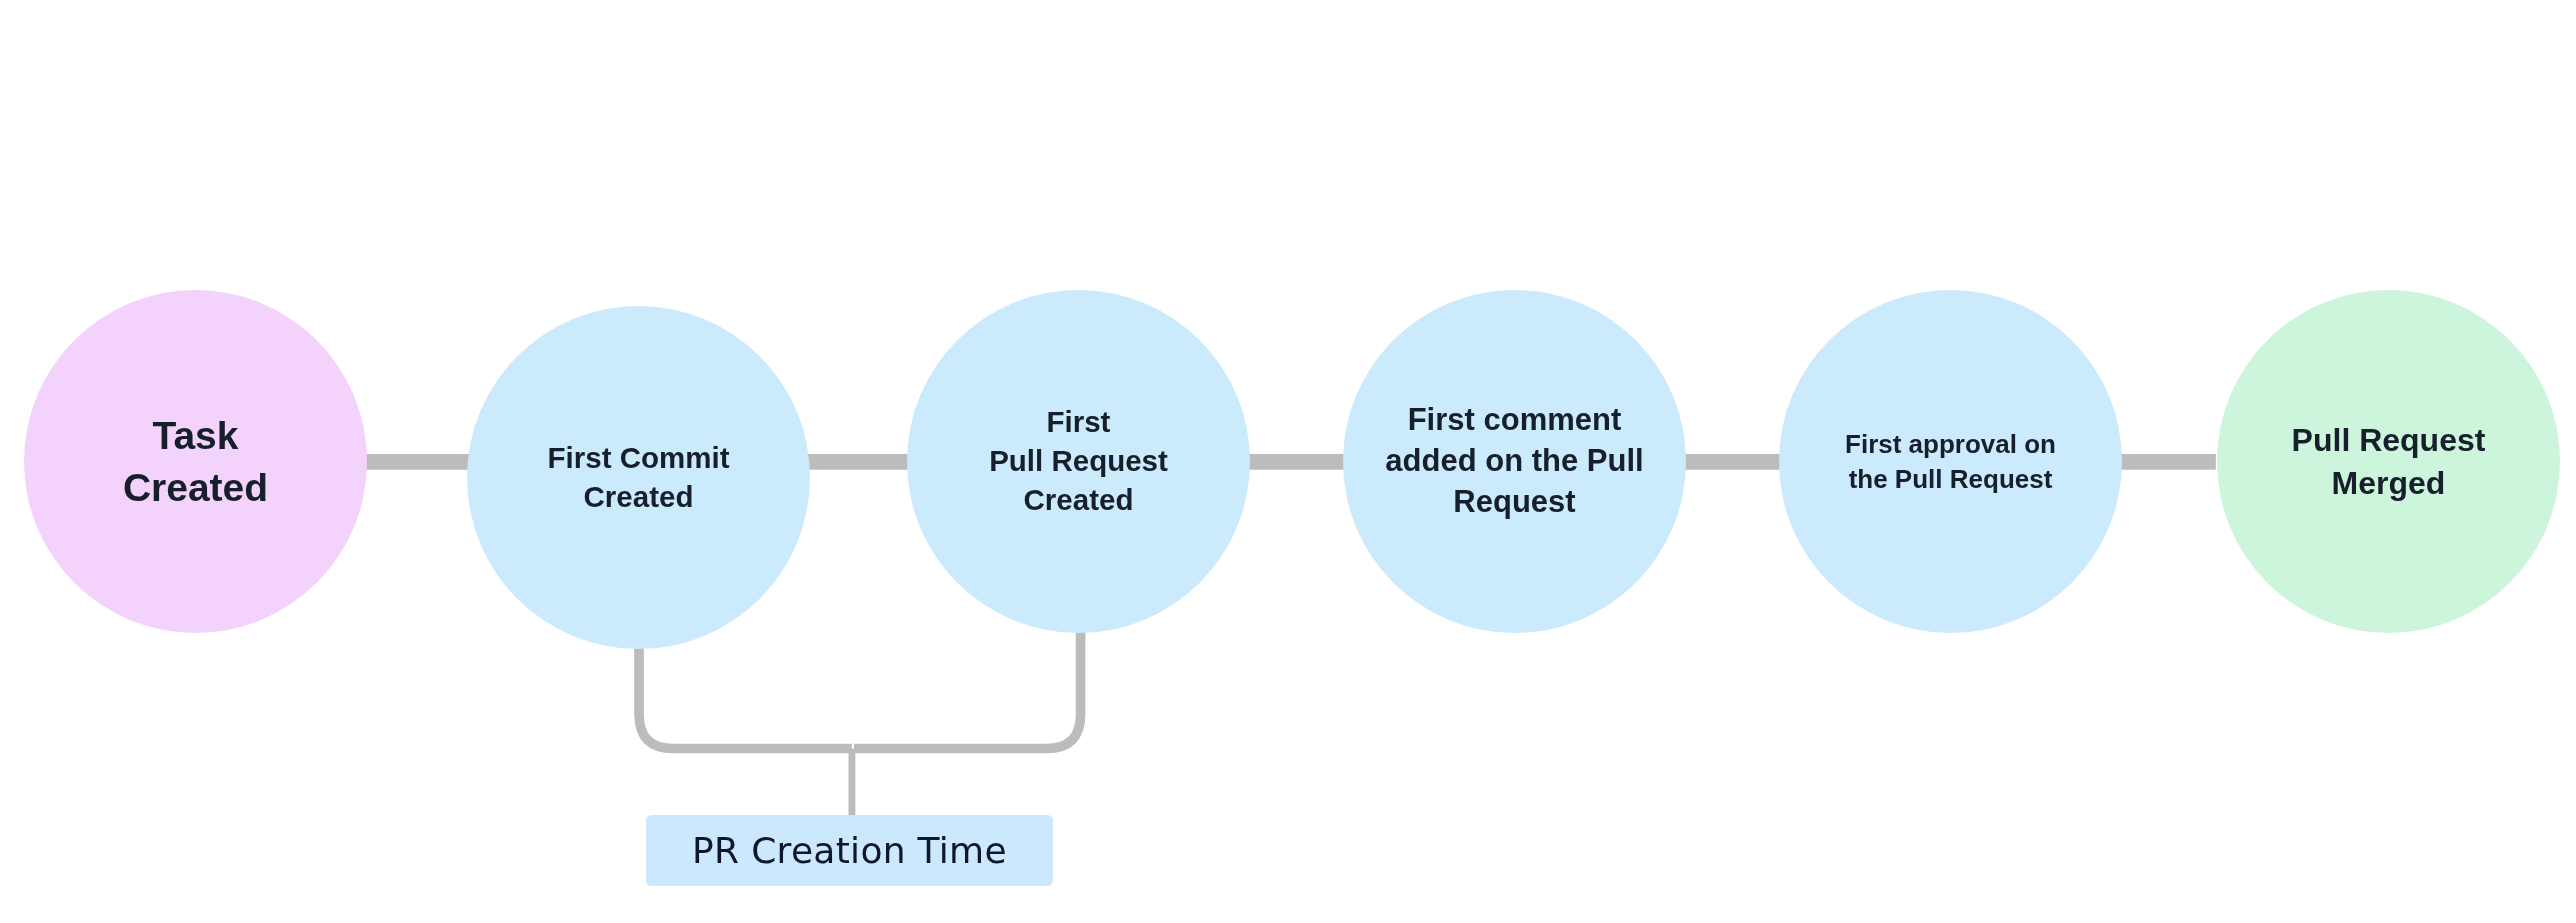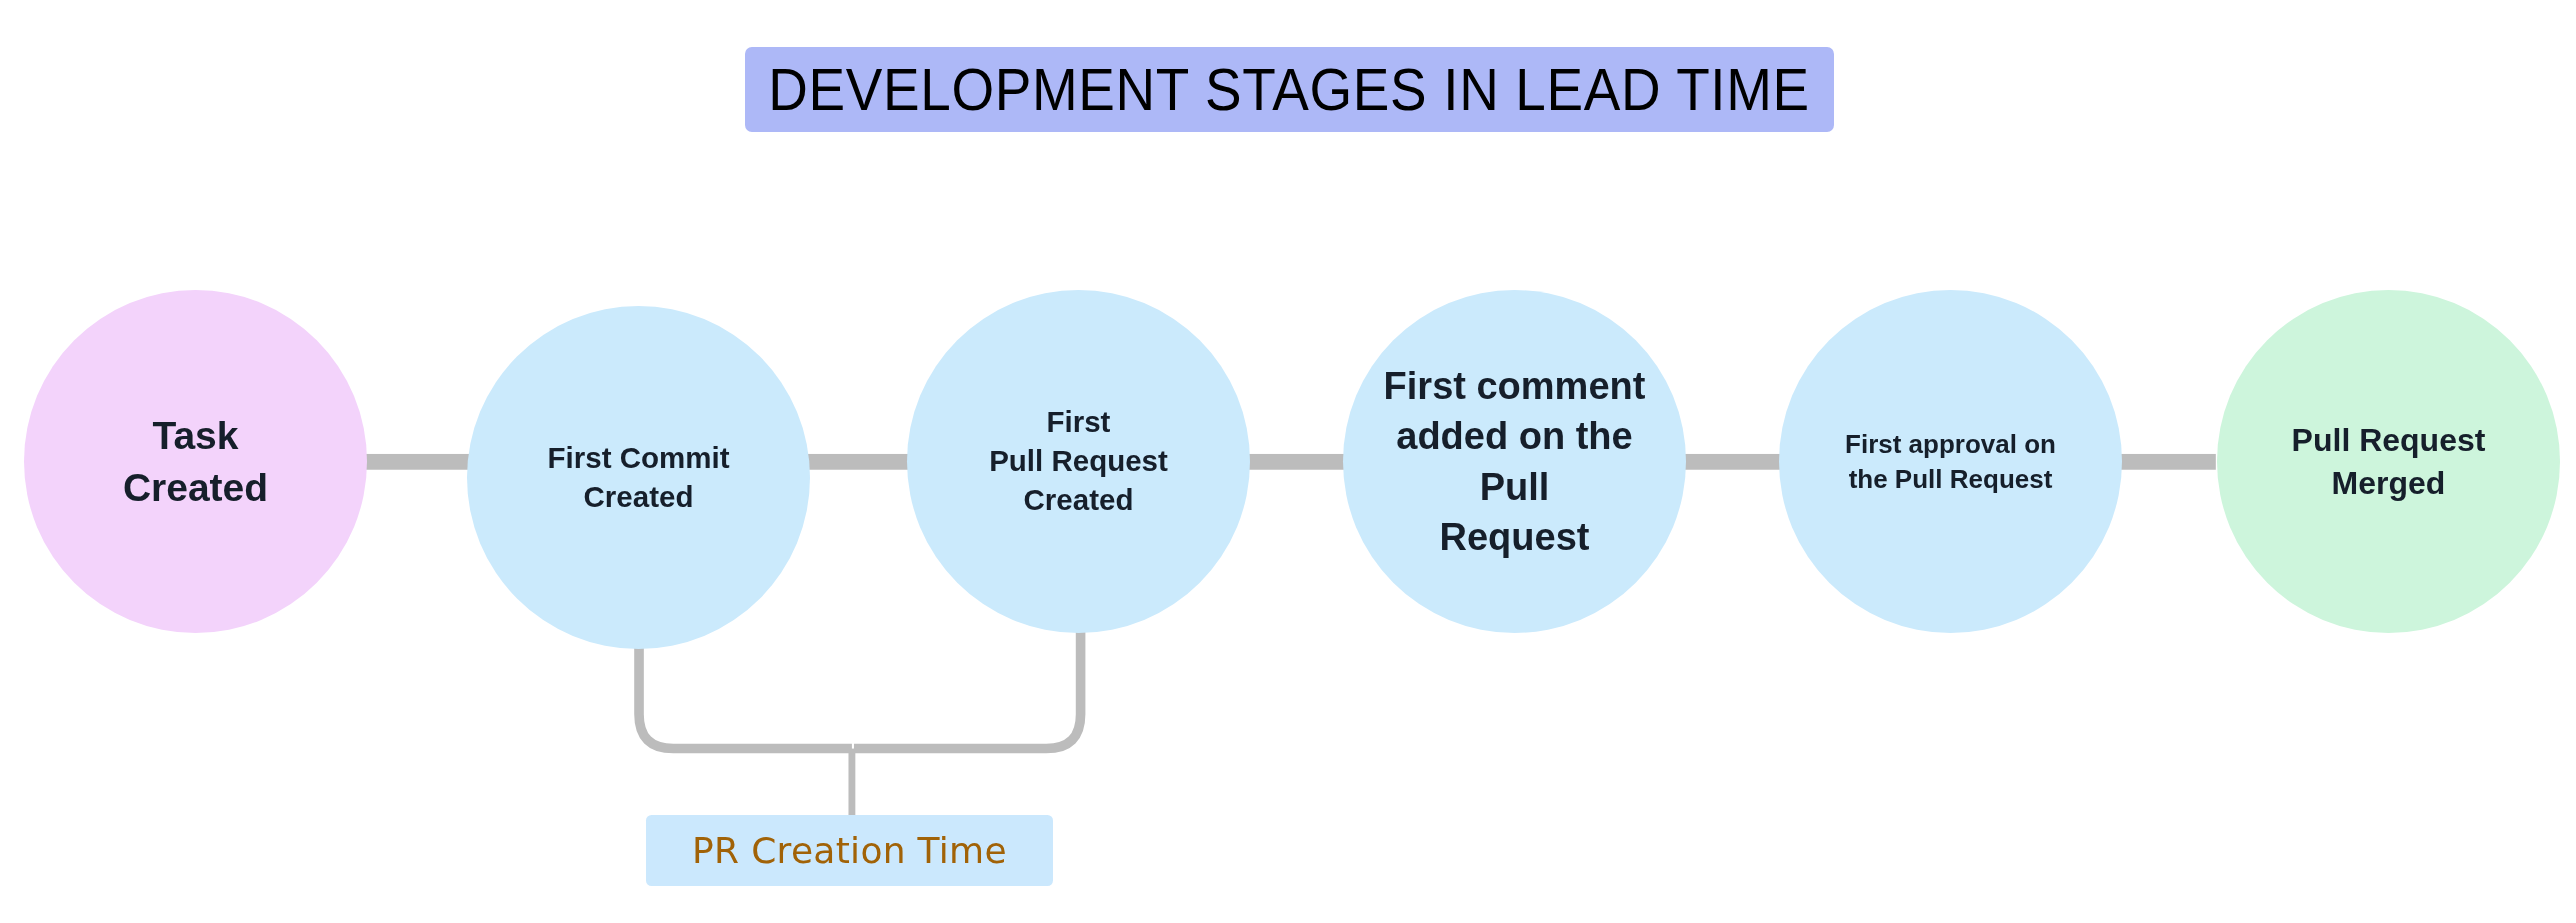--- a/index.html
+++ b/index.html
@@ -81,33 +81,30 @@
     background: #cbe8fd;
     border-radius: 5.5px;
     display: flex;
     align-items: center;
     justify-content: center;
   }
   .edge-label-text {
     font-family: "DejaVu Sans", sans-serif;
     font-size: 36px;
     font-weight: 400;
-    color: #a16207;
+    color: #0f172a;
     white-space: nowrap;
     letter-spacing: 0.3px;
   }
 </style>
 </head>
 <body>
 
 <div id="canvas">
 
-  <div class="title-box">
-    <span class="title-text">DEVELOPMENT STAGES IN LEAD TIME</span>
-  </div>
 
   <svg class="lines" viewBox="0 0 3750 1344" width="2576" height="923">
 
     <rect x="528" y="661" width="160" height="23" fill="#bcbcbc"></rect>
 
     <rect x="1172" y="661" width="152" height="23" fill="#bcbcbc"></rect>
 
     <rect x="1812" y="661" width="148" height="23" fill="#bcbcbc"></rect>
 
     <rect x="2448" y="661" width="146" height="23" fill="#bcbcbc"></rect>
@@ -129,21 +126,21 @@
 Created</span>
   </div>
 
   <div class="node blue" style="left:907px; top:290px; width:343px; height:343px;">
     <span class="node-label" style="font-size:29.5px;">First
 Pull Request
 Created</span>
   </div>
 
   <div class="node blue" style="left:1343px; top:290px; width:343px; height:343px;">
-    <span class="node-label" style="font-size:38px;">First comment
+    <span class="node-label" style="font-size:31px;">First comment
 added on the Pull
 Request</span>
   </div>
 
   <div class="node blue" style="left:1779px; top:290px; width:343px; height:343px;">
     <span class="node-label" style="font-size:26px;">First approval on
 the Pull Request</span>
   </div>
 
   <div class="node green" style="left:2217px; top:290px; width:343px; height:343px;">

